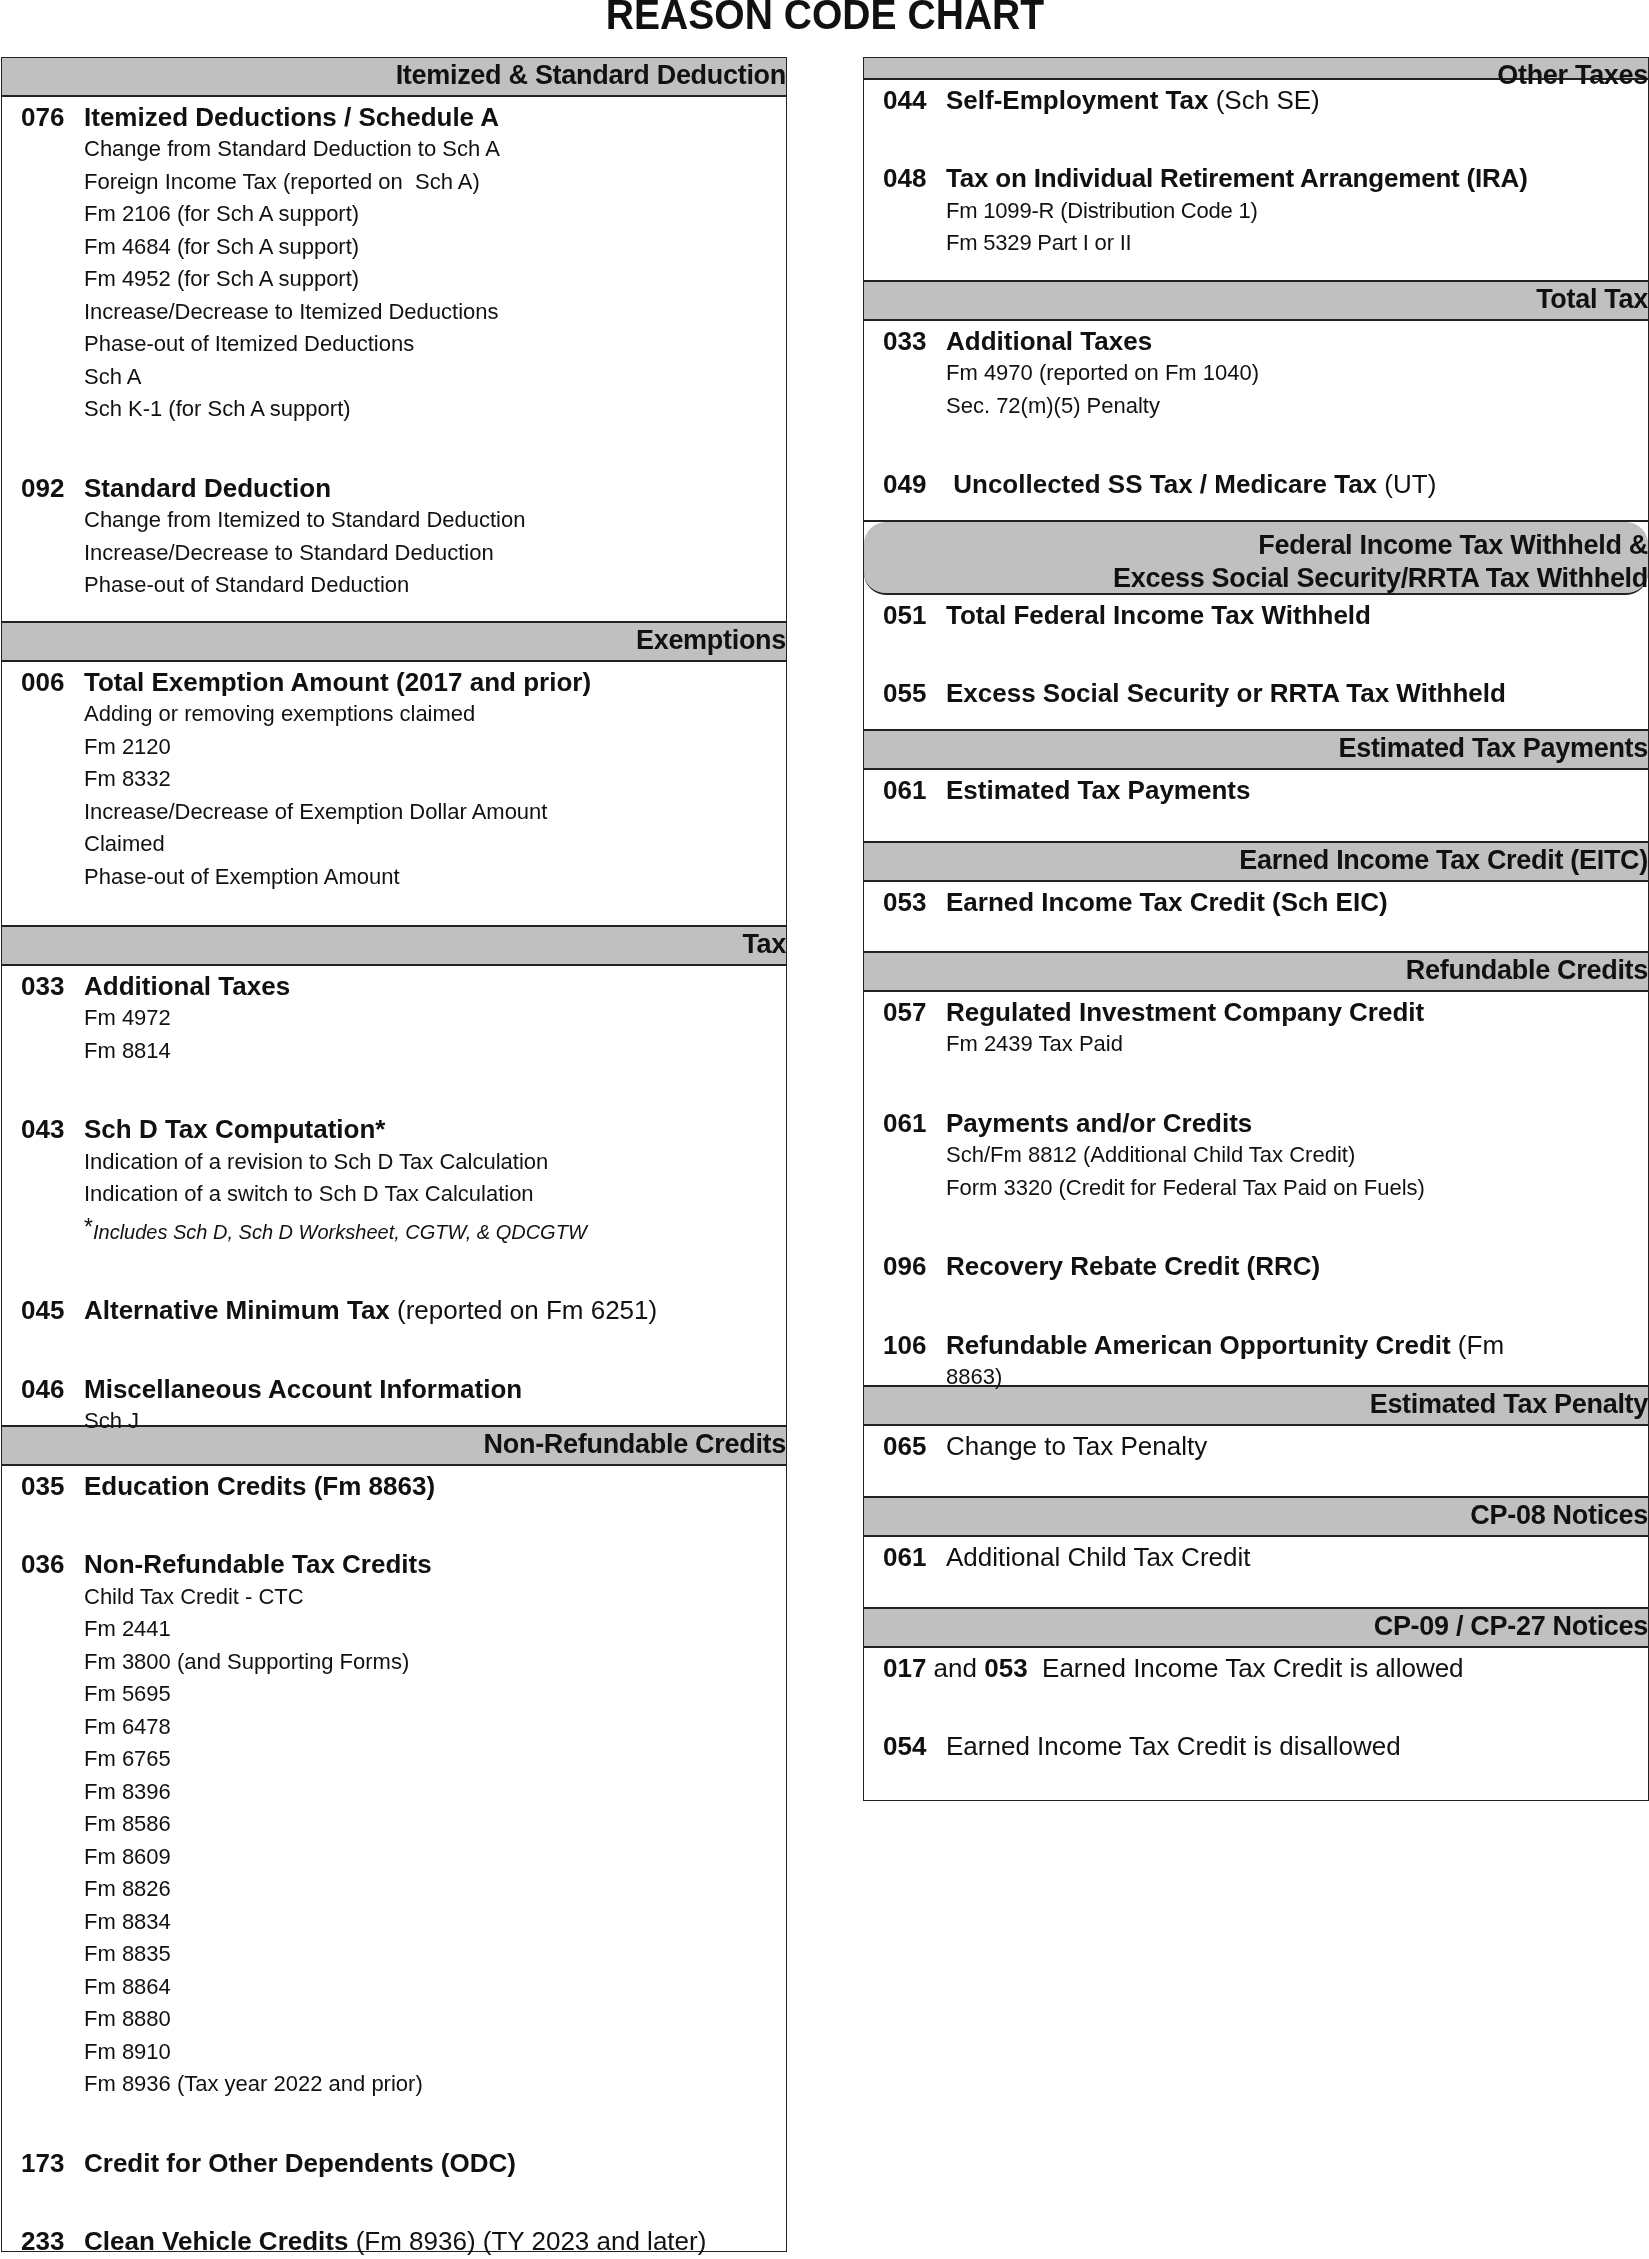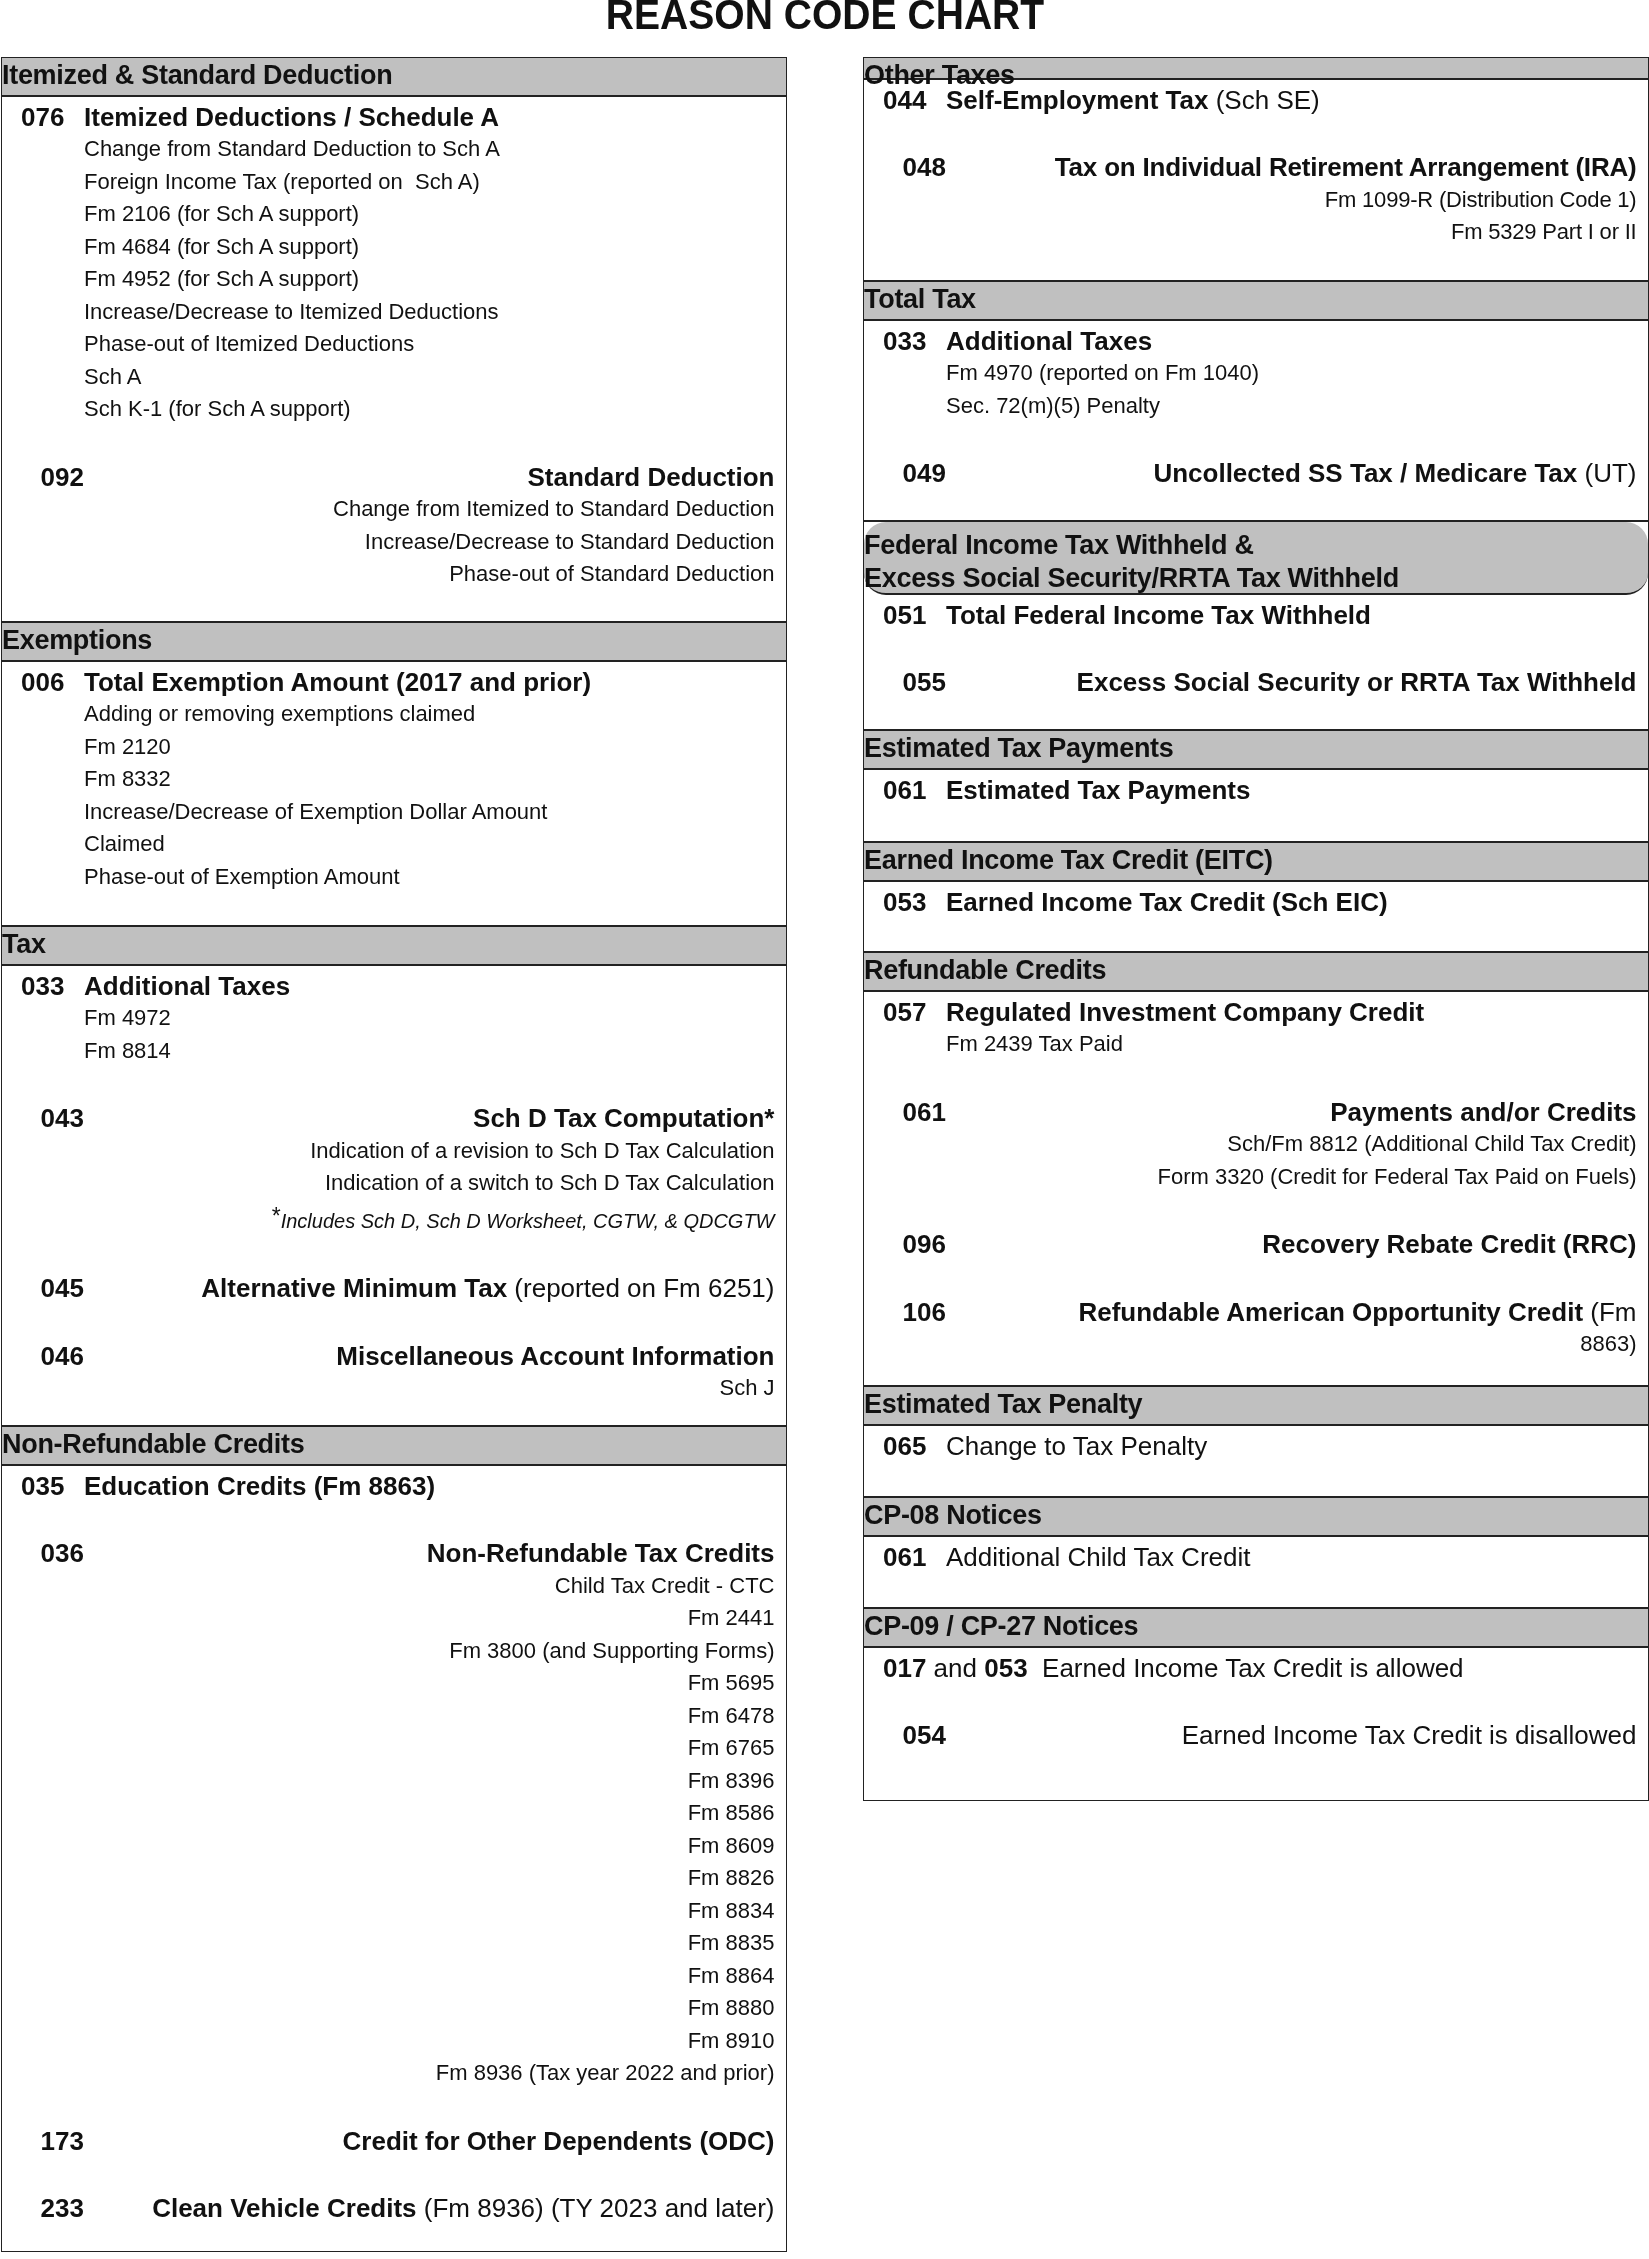--- a/index.html
+++ b/index.html
@@ -13,37 +13,37 @@
     font-size: 42px; letter-spacing: 0px; line-height: 42px;
     transform: scaleX(0.93); transform-origin: center;
   }
   .col {
     position: absolute; top: 57px; border: 1.9px solid #222; box-sizing: border-box;
     background: #fff;
   }
   .col.left { left: 1px; width: 786px; height: 2195px; }
   .col.right { left: 863px; width: 786px; height: 1744px; }
   .sec-head {
-    background: #c0c0c0; text-align: left; font-weight: bold;
+    background: #c0c0c0; text-align: right; font-weight: bold;
     font-size: 27px; line-height: 35px;
     border-bottom: 2.9px solid #222; box-sizing: border-box;
     letter-spacing: -0.3px;
     transform-origin: center;
   }
   .sec-head.two { line-height: 32.5px; padding-top: 7px; border-radius: 22px; }
   .sec-head + .sec-body { }
   .sec-body {
     box-sizing: border-box; padding: 3.8px 0 0 0;
     border-bottom: 2.9px solid #222;
   }
   .sec:last-child .sec-body { border-bottom: none; }
   .sec { }
   .sec-head { border-top: 0; }
   .item { display: flex; font-size: 26px; line-height: 32.5px; }
-  .item + .item { margin-top: 35px; text-align: right; }
+  .item + .item { margin-top: 46px; }
   .code { width: 63px; padding-left: 19px; font-weight: bold; flex: none; box-sizing: content-box; }
   .desc { flex: 1; padding-right: 11.5px; }
   .desc .b { font-weight: bold; }
   .sub { font-size: 22px; line-height: 32.5px; }
   .note { font-size: 20px; font-style: italic; line-height: 32.5px; }
   .note .star { font-style: normal; font-size: 23px; vertical-align: 3.8px; }
   .narrow { letter-spacing: -0.2px; }
 </style>
 </head>
 <body>

